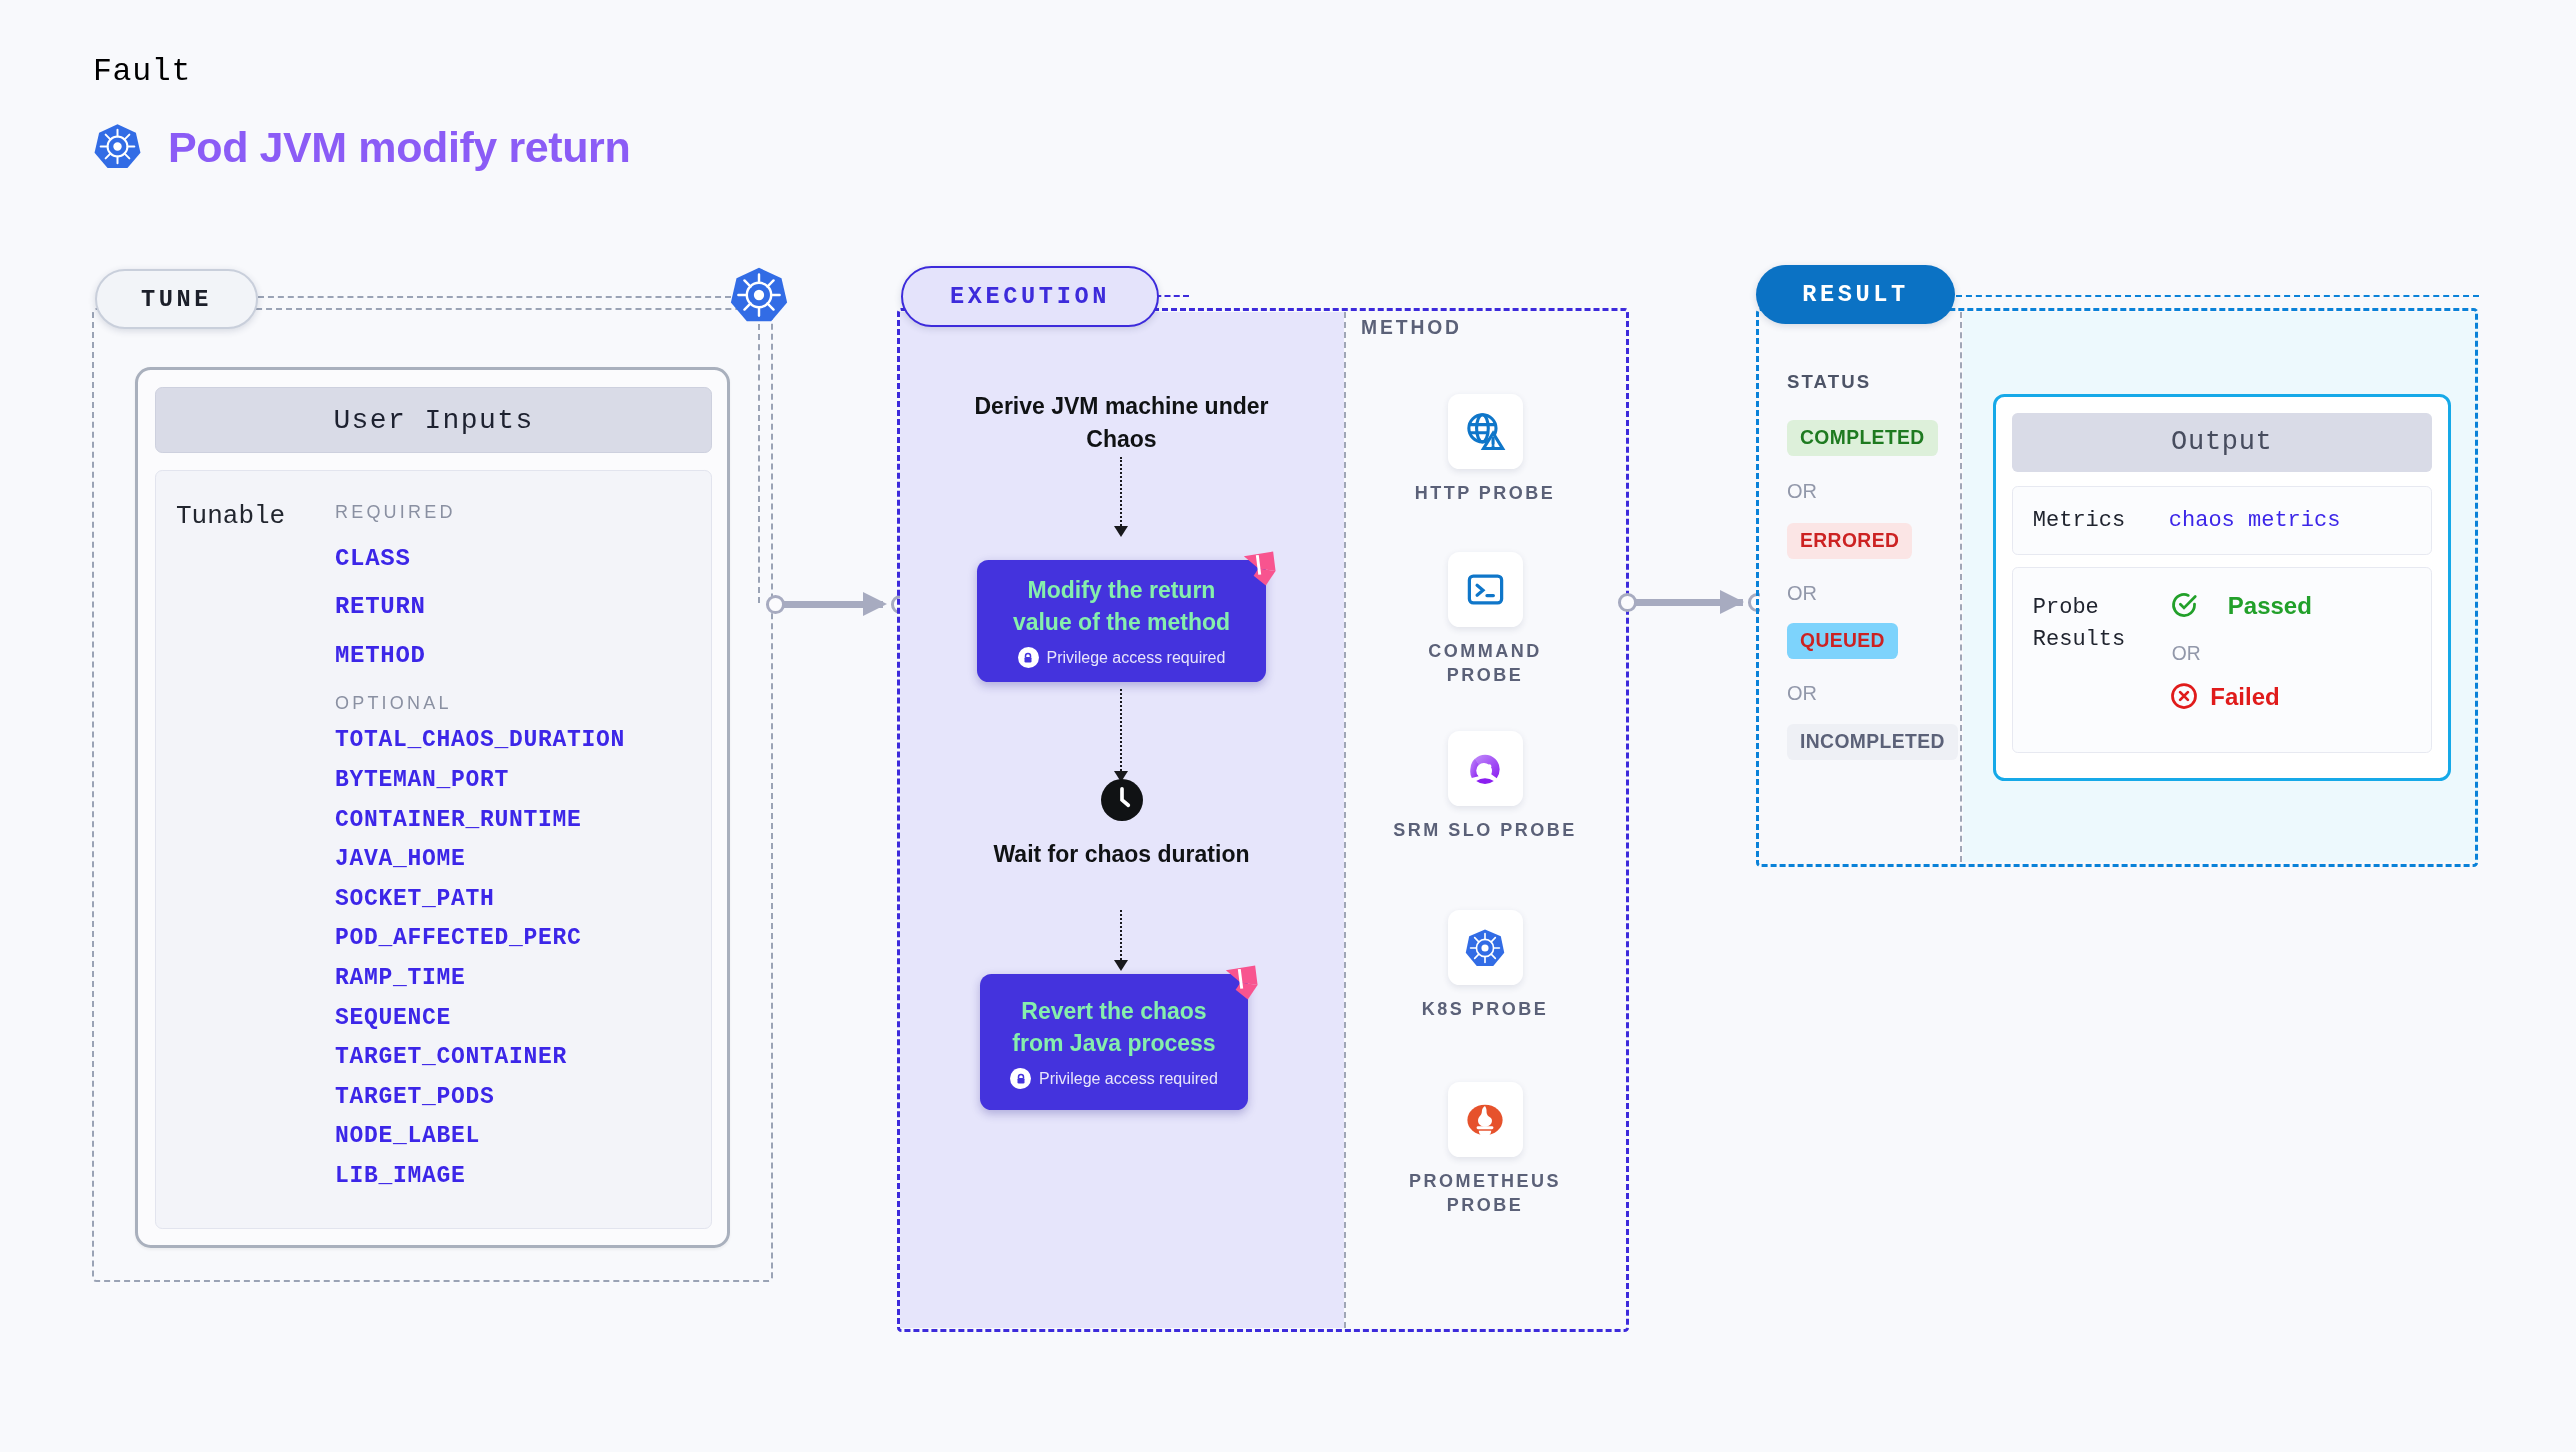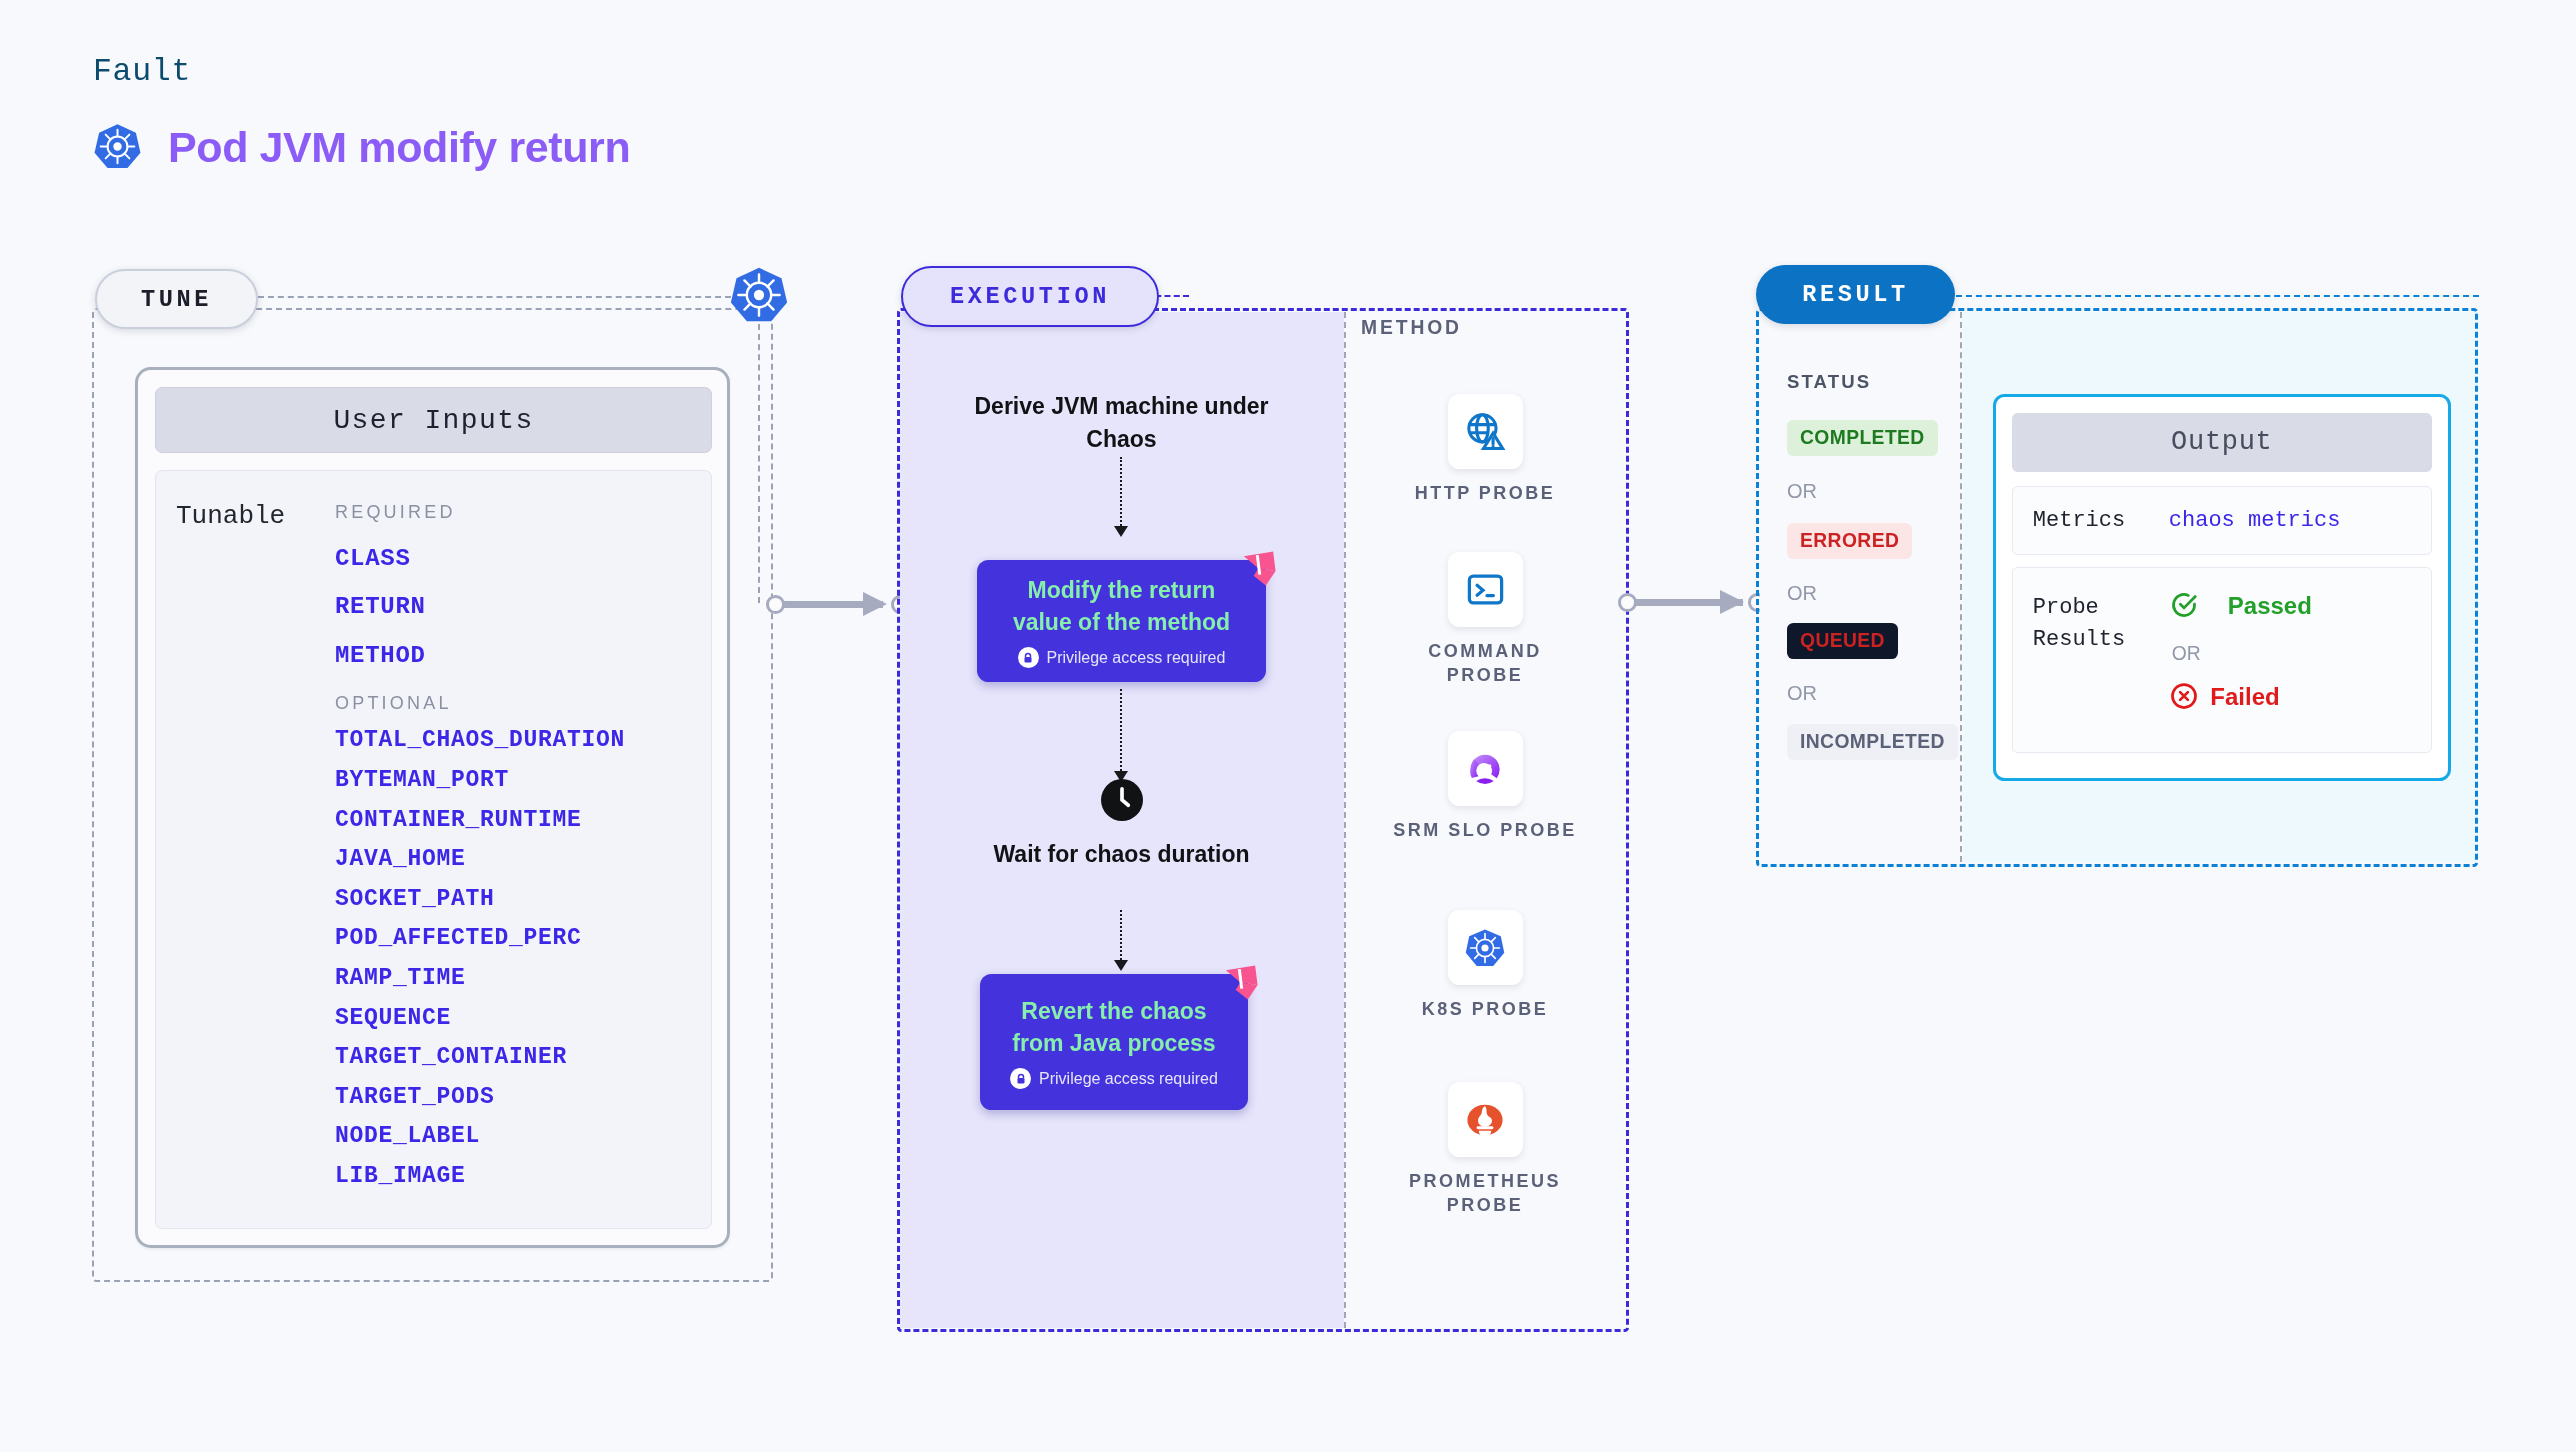--- a/index.html
+++ b/index.html
@@ -8,21 +8,21 @@
     background:#f8f9fc;
     font-family:"Liberation Sans",sans-serif;
     position:relative;
     overflow:hidden;
   }
 
   
   #hdr-fault{
     position:absolute;left:93px;top:54px;
     font-family:"Liberation Mono",monospace;
-    font-size:31.5px;color:#0c4a6e;letter-spacing:0.7px;
+    font-size:31.5px;color:#000000;letter-spacing:0.7px;
   }
   #hdr-row{position:absolute;left:93px;top:122px;display:flex;align-items:center;gap:26px;}
   #hdr-title{font-size:43px;font-weight:bold;color:#8b5cf6;letter-spacing:-0.4px;}
 
   
   .pill{
     position:absolute;display:flex;align-items:center;justify-content:center;
     border-radius:716px;font-family:"Liberation Mono",monospace;
     font-weight:bold;letter-spacing:3.6px;z-index:7;
     box-shadow:0 2.1px 7.2px rgba(40,48,90,.16);
@@ -431,21 +431,21 @@
 <div id="output-area"></div>
 <div id="result-panel" class="dashpanel"></div>
 <div class="hdash" style="left:1956px;top:295px;width:523px;border-color:#0a82d8;"></div>
 <div id="result-pill" class="pill">RESULT</div>
 <div id="status-label">STATUS</div>
 
 <div class="badge" id="badge-completed" style="left: 1787px; top: 420px; background: rgb(221, 240, 218); color: rgb(30, 122, 32);">COMPLETED</div>
 <div class="ortxt" style="left:1787px;top:480px;">OR</div>
 <div class="badge" id="badge-errored" style="left: 1787px; top: 523px; background: rgb(251, 229, 229); color: rgb(204, 34, 34);">ERRORED</div>
 <div class="ortxt" style="left:1787px;top:582px;">OR</div>
-<div class="badge" id="badge-queued" style="left: 1787px; top: 623px; background: #0f172a; color: rgb(204, 34, 34);">QUEUED</div>
+<div class="badge" id="badge-queued" style="left: 1787px; top: 623px; background: #7dd3fc; color: rgb(204, 34, 34);">QUEUED</div>
 <div class="ortxt" style="left:1787px;top:682px;">OR</div>
 <div class="badge" id="badge-incompleted" style="left: 1787px; top: 724px; background: rgb(238, 240, 245); color: rgb(91, 97, 120);">INCOMPLETED</div>
 
 <div id="output-card">
   <div id="metrics-row">
     <span class="mlabel" style="margin-left:20px;width:136px;">Metrics</span>
     <span class="mvalue">chaos metrics</span>
   </div>
   <div id="output-head">Output</div>
   <div id="probe-row">

